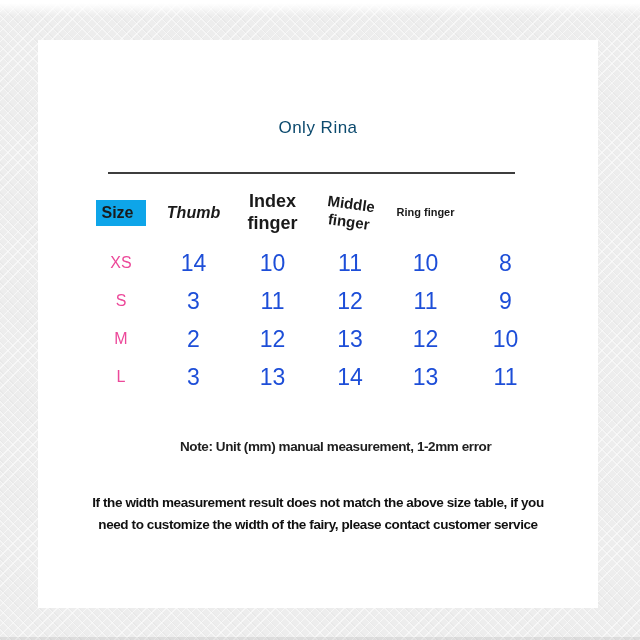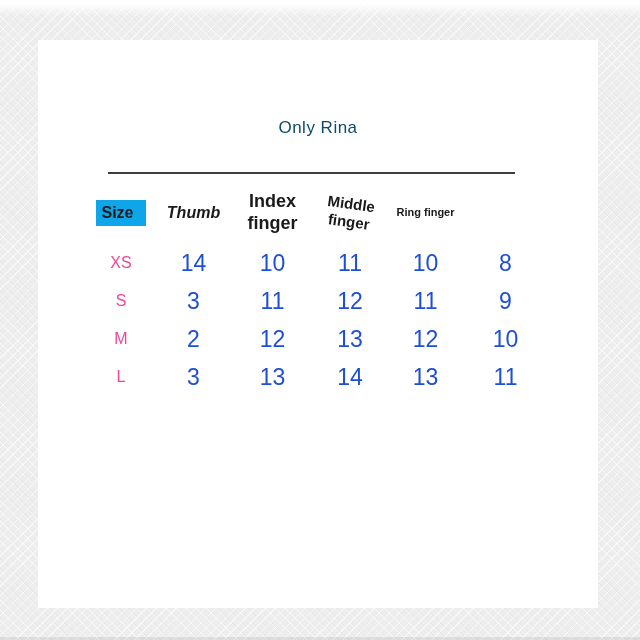--- a/index.html
+++ b/index.html
@@ -135,16 +135,21 @@
         <div class="td">3</div>
         <div class="td">13</div>
         <div class="td">14</div>
         <div class="td">13</div>
         <div class="td">11</div>
       </div>
     </div>
   </div>
 
   <div class="note">
+    <div>Note: Unit (mm) manual measurement, 1-2mm error</div>
   </div>
 
+  <div class="footer">
+    <div>If the width measurement result does not match the above size table, if you</div>
+    <div>need to customize the width of the fairy, please contact customer service</div>
+  </div>
 
 </div>
 
 </body></html>

